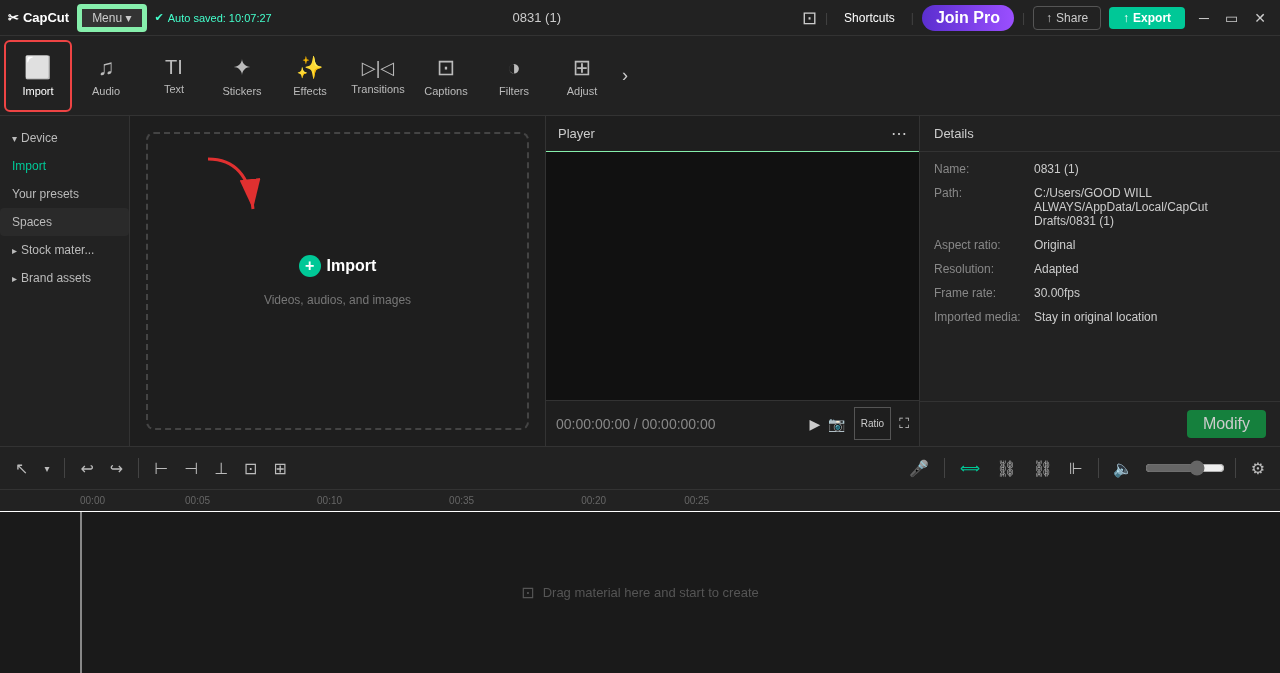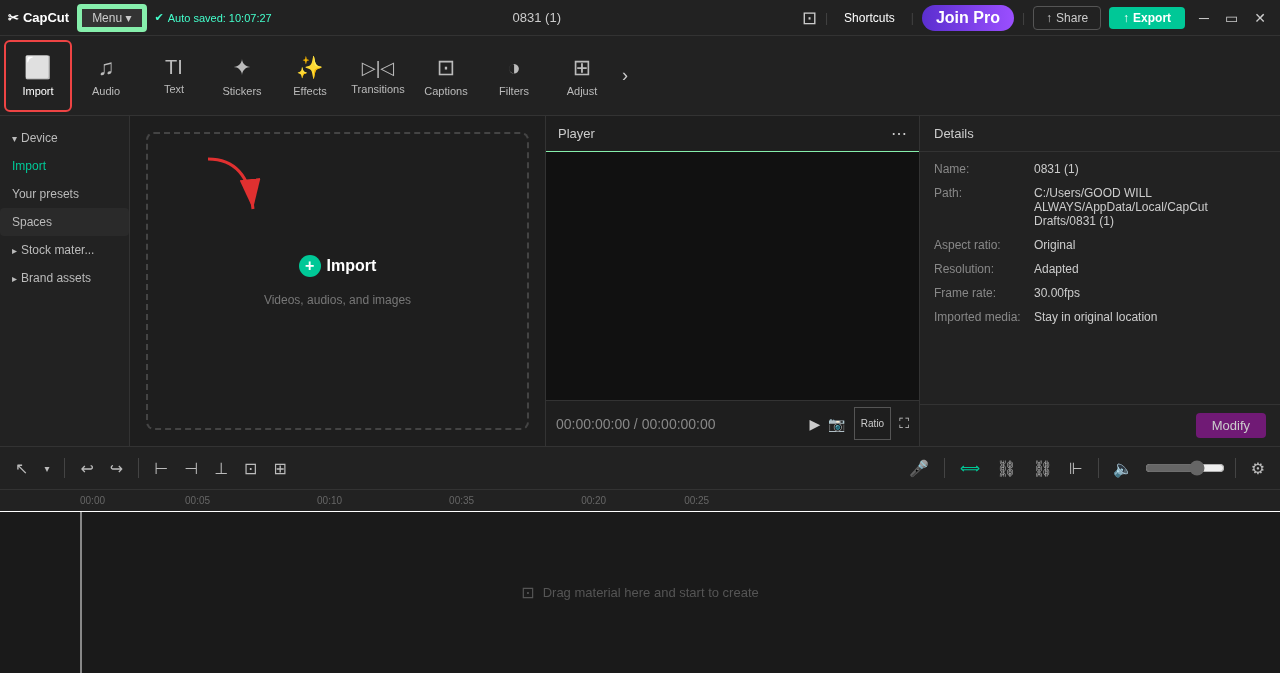--- a/index.html
+++ b/index.html
@@ -72,21 +72,21 @@
     .player-btn { background: none; border: none; color: #ccc; cursor: pointer; font-size: 14px; }
 
     
     .details-panel { width: 360px; background: #222; display: flex; flex-direction: column; }
     .details-header { padding: 10px 14px; border-bottom: 1px solid #333; font-size: 13px; color: #ccc; font-weight: 500; }
     .details-body { padding: 10px 14px; flex: 1; display: flex; flex-direction: column; gap: 10px; }
     .detail-row { display: flex; align-items: flex-start; gap: 0; }
     .detail-label { color: #888; font-size: 12px; width: 100px; flex-shrink: 0; }
     .detail-value { color: #ccc; font-size: 12px; flex: 1; word-break: break-word; }
     .details-footer { padding: 8px 14px; border-top: 1px solid #333; display: flex; justify-content: flex-end; }
-    .modify-btn { background: #701a75; border: none; color: #ccc; padding: 5px 16px; border-radius: 4px; cursor: pointer; font-size: 13px; }
+    .modify-btn { background: #15803d; border: none; color: #ccc; padding: 5px 16px; border-radius: 4px; cursor: pointer; font-size: 16px; }
 
     
     .bottom-toolbar {
       display: flex; align-items: center; height: 44px; background: #222; border-top: 1px solid #333; border-bottom: 1px solid #333;
       padding: 0 10px; gap: 6px;
     }
     .bt-btn { background: none; border: none; color: #bbb; cursor: pointer; font-size: 16px; padding: 2px 5px; }
     .bt-sep { width: 1px; height: 20px; background: #444; margin: 0 4px; }
     .bt-spacer { flex: 1; }
     .timeline-ruler { height: 22px; background: #222; border-bottom: 1px solid #ffffff; display: flex; align-items: center; padding: 0 80px; overflow: hidden; }

